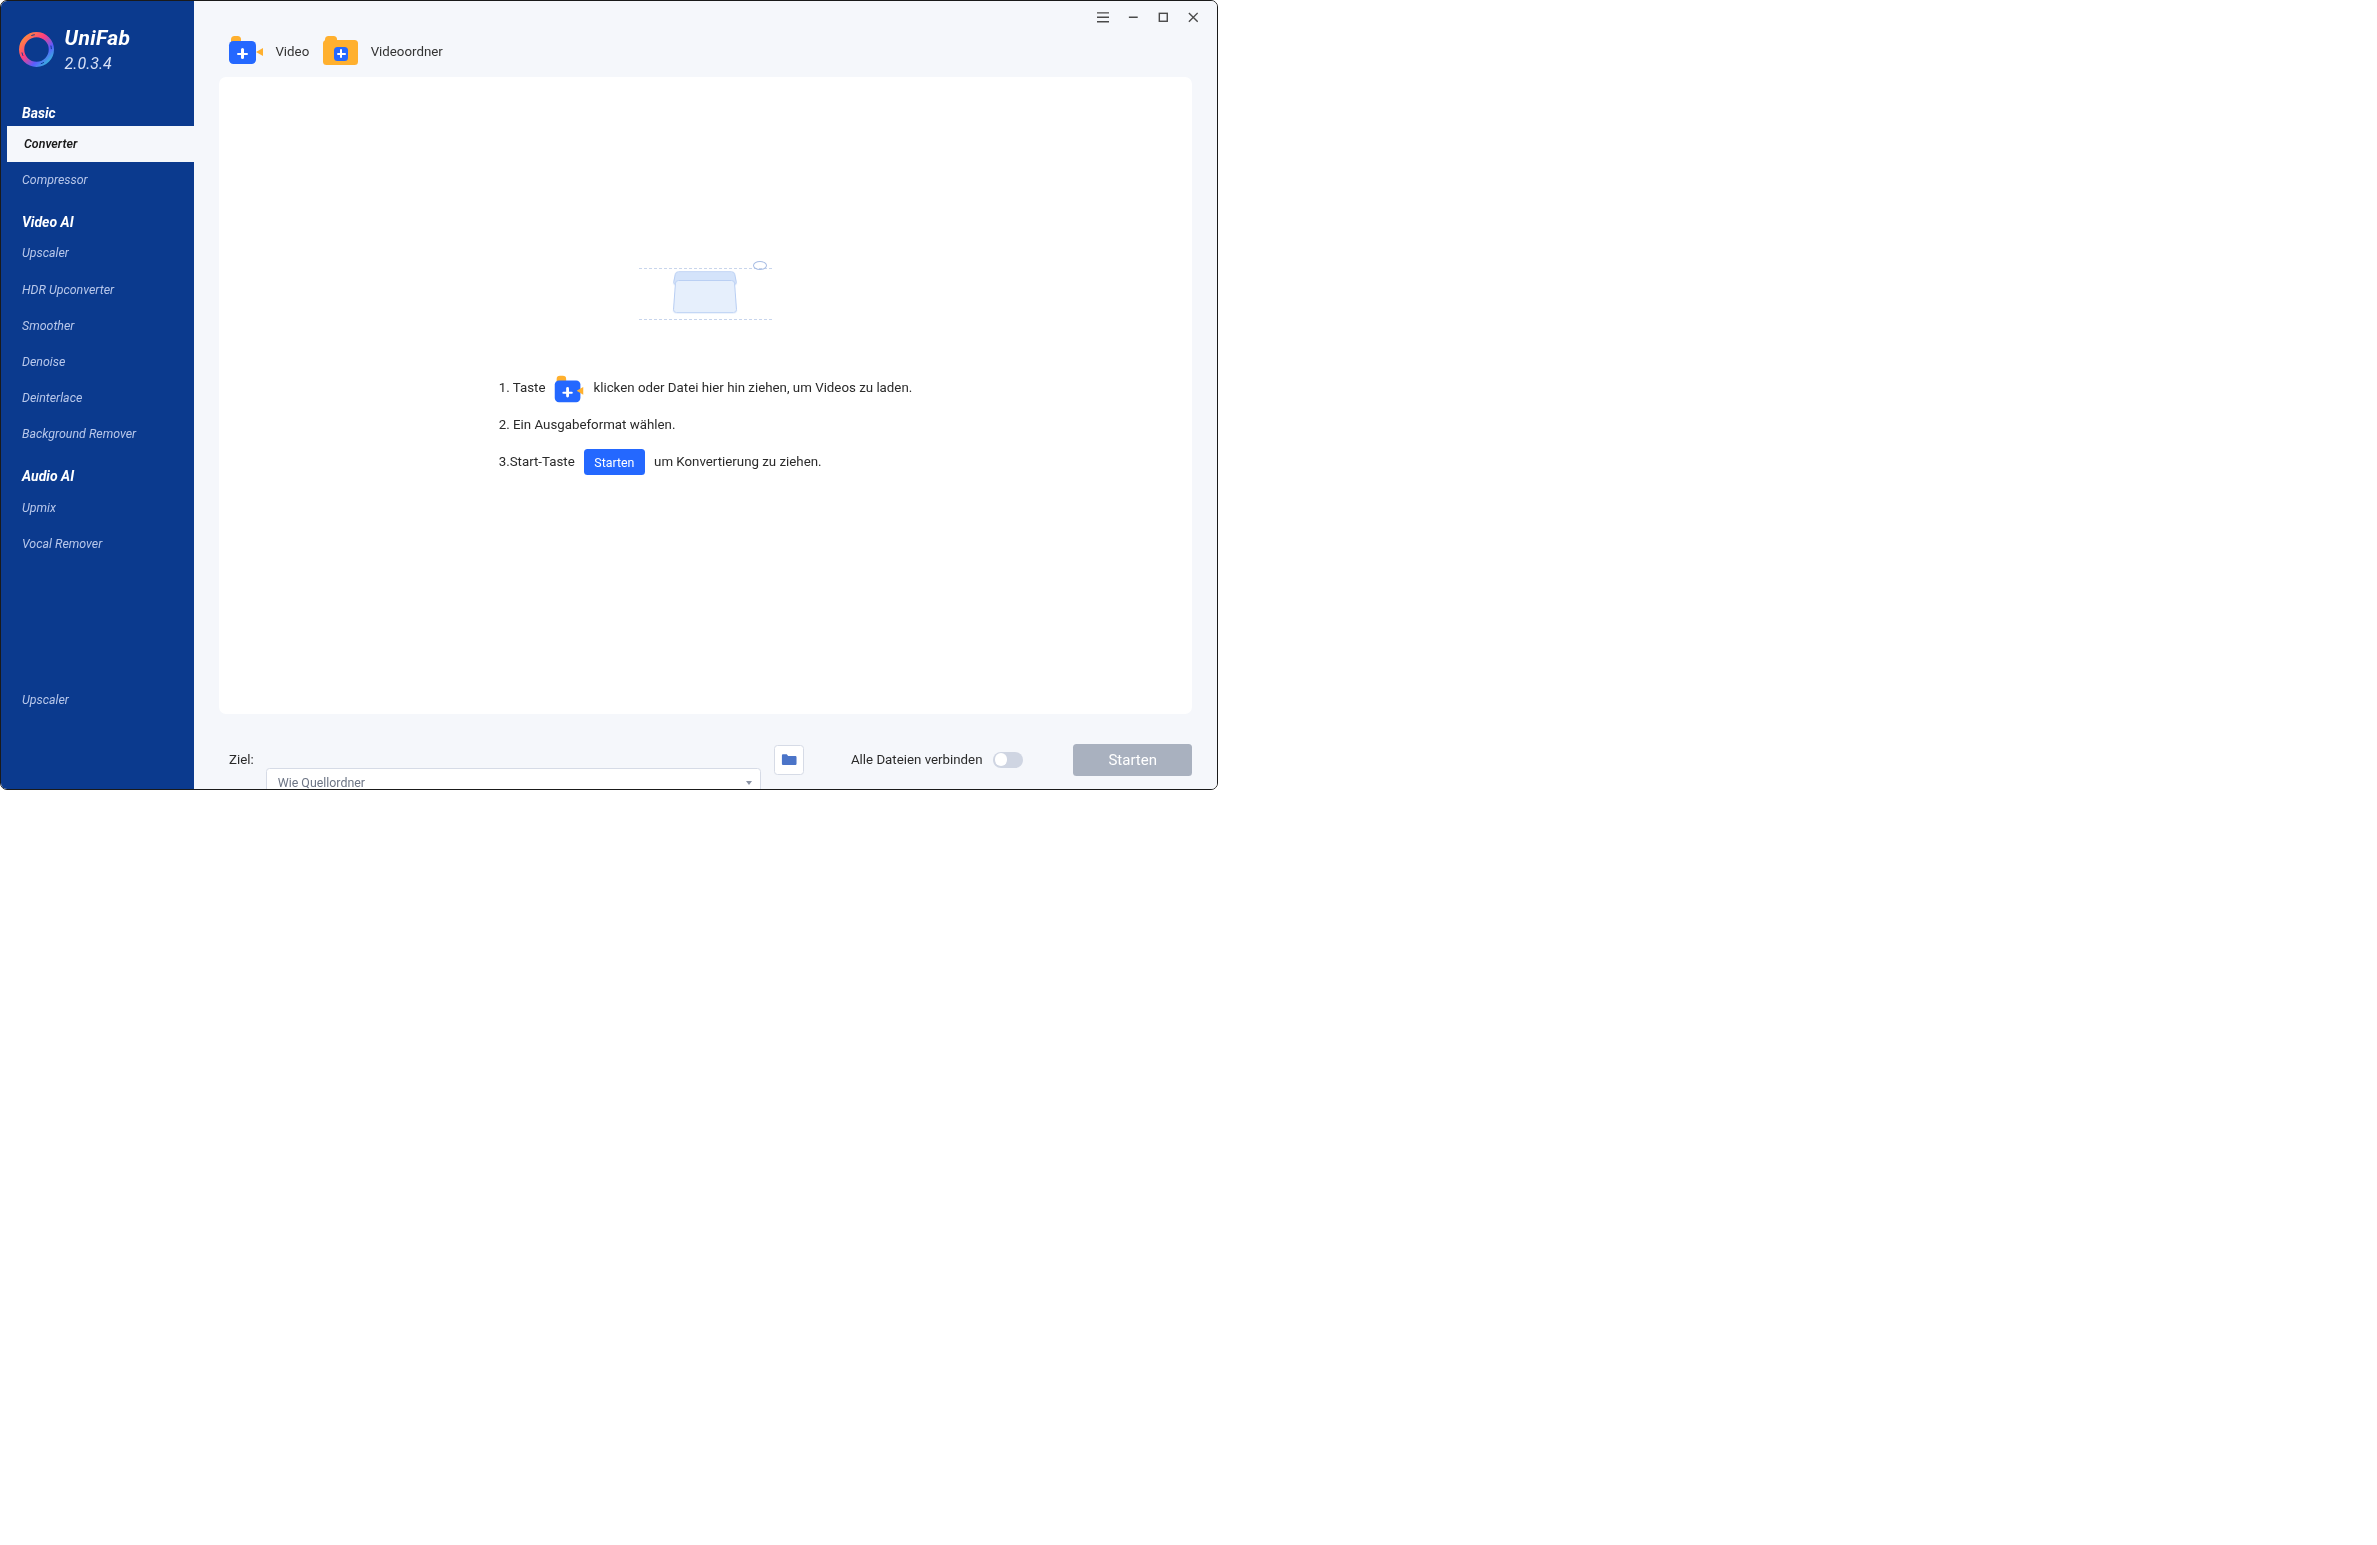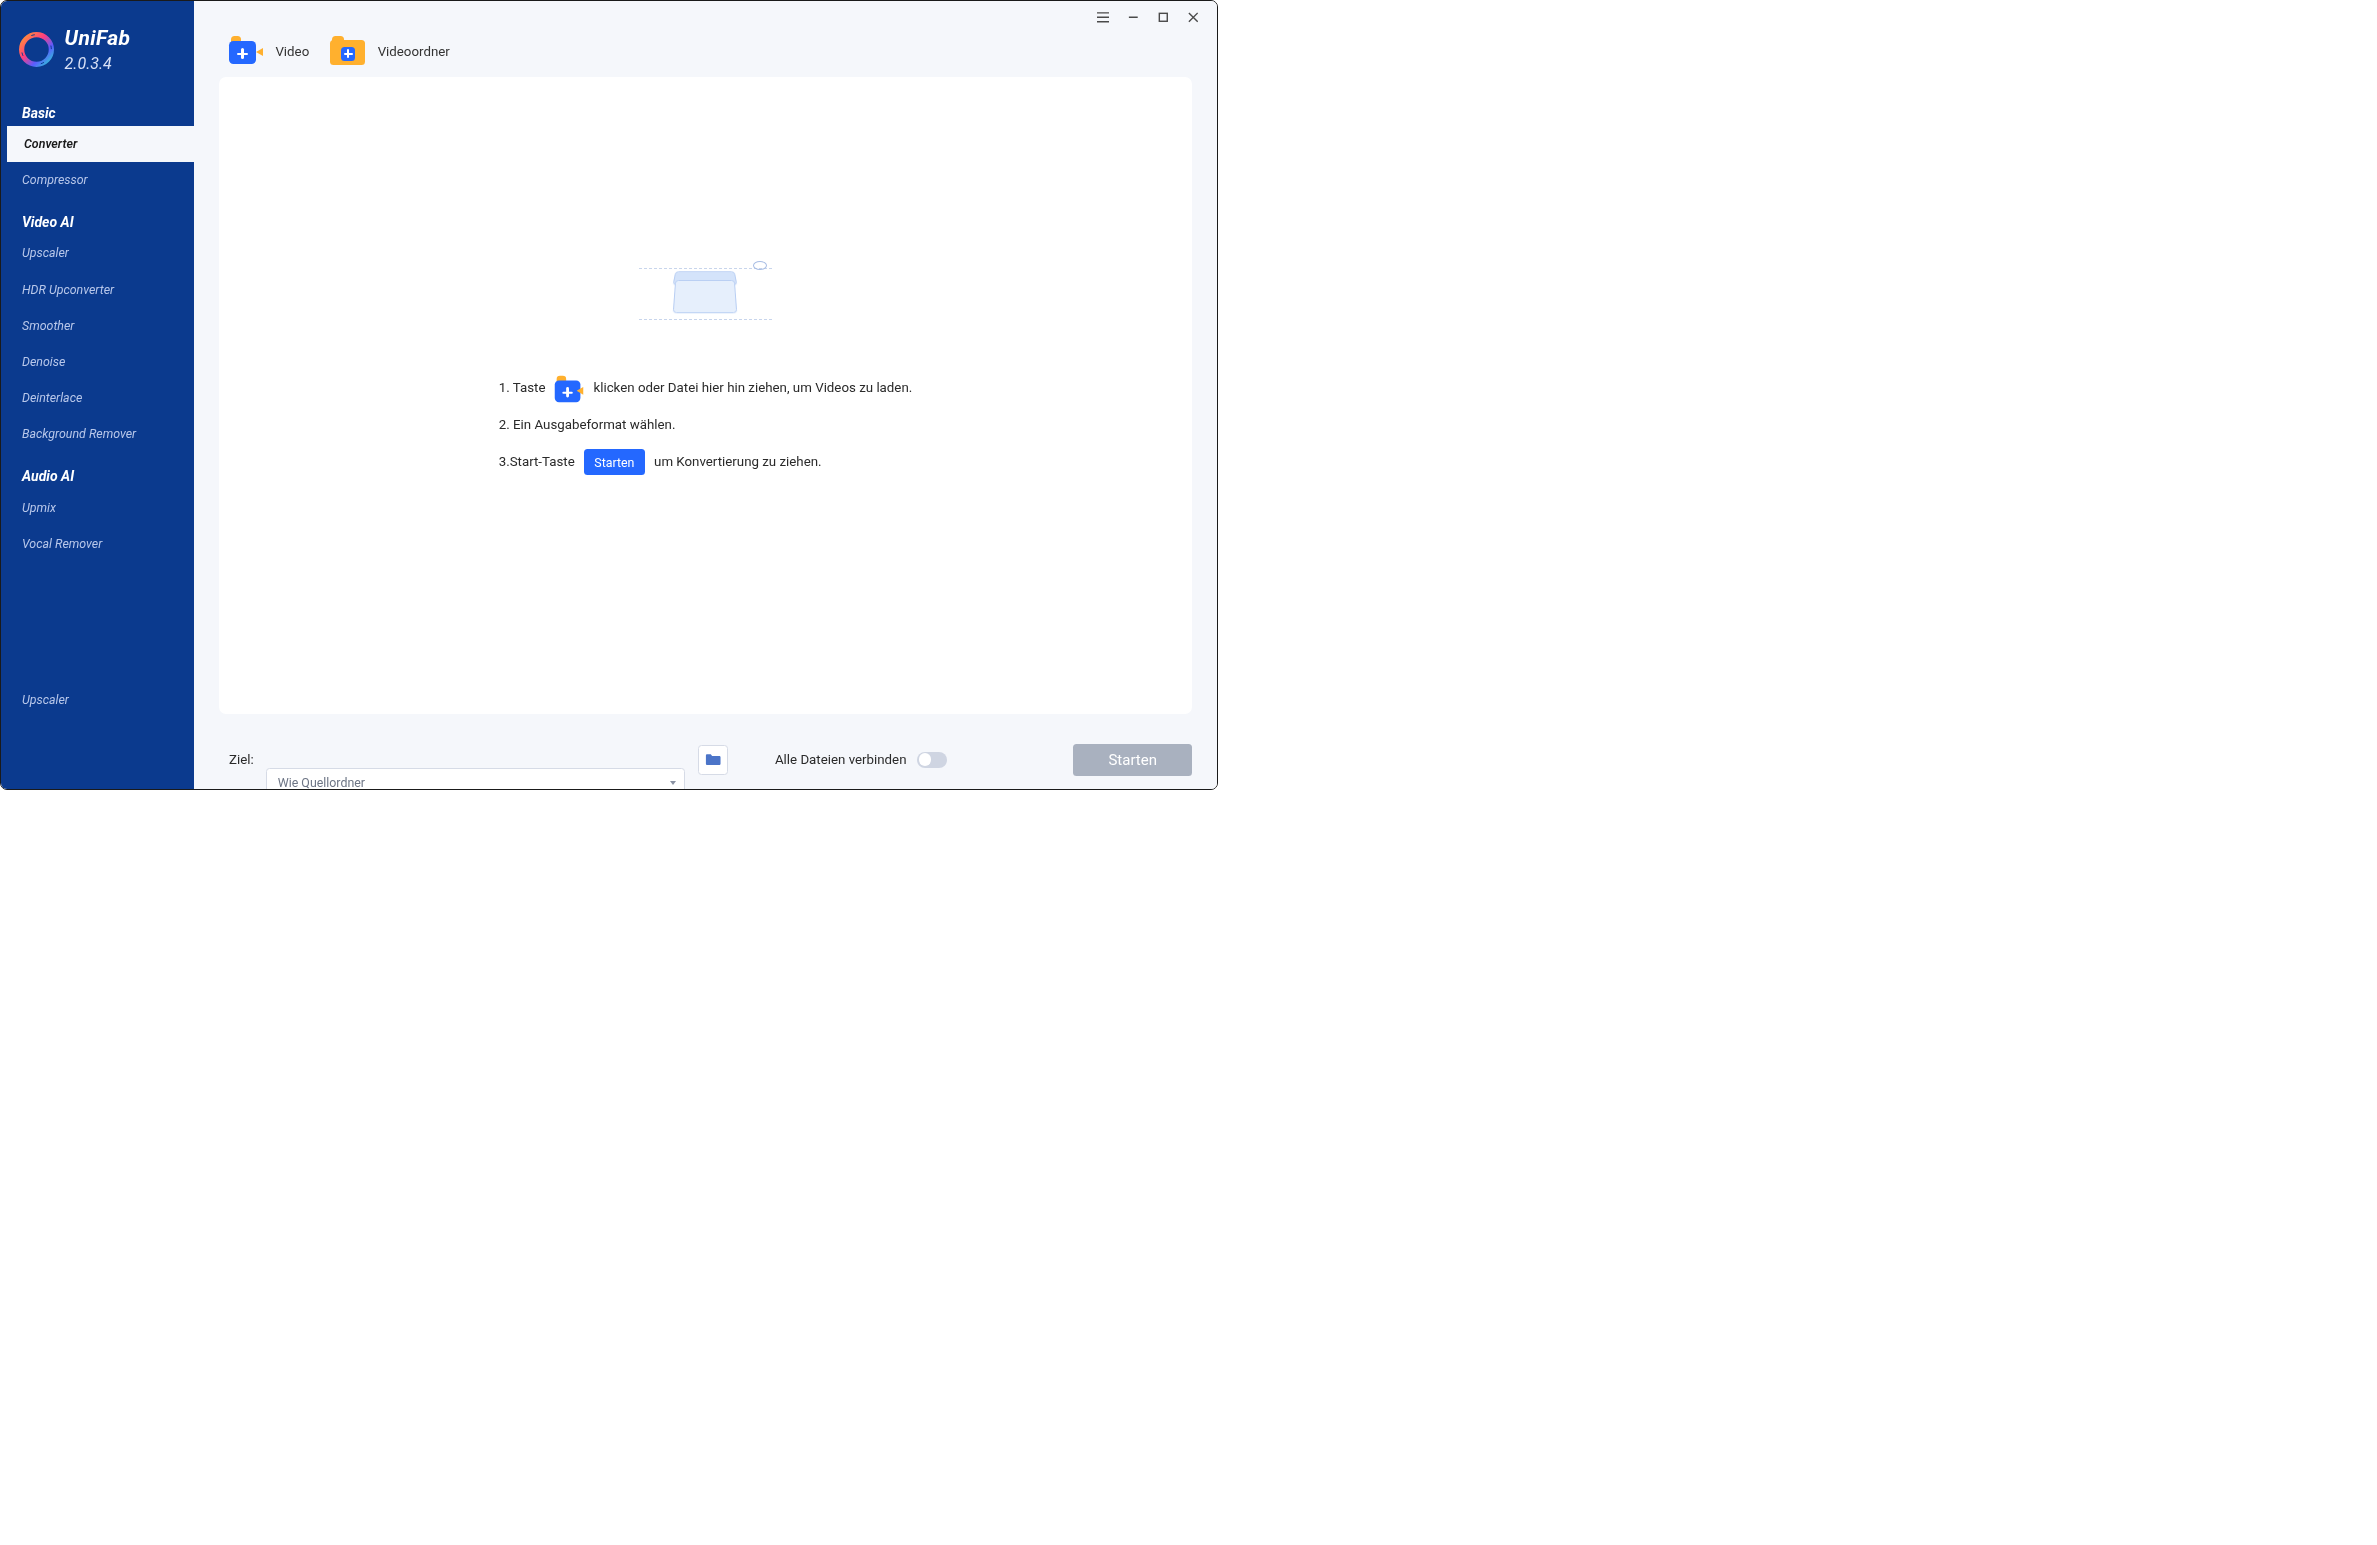--- a/index.html
+++ b/index.html
@@ -95,21 +95,21 @@
     color: #4a4a4a;
     cursor: pointer;
     border-radius: 3.5px;
   }
 
   
   .toolbar {
     display: flex;
     align-items: center;
     padding: 7px 25px 10.6px 35px;
-    gap: 21px;
+    gap: 14px;
   }
   .tool-btn {
     display: flex;
     align-items: center;
     gap: 12.4px;
     cursor: pointer;
     color: #333;
     font-size: 13.3px;
   }
 
@@ -271,21 +271,21 @@
     display: flex;
     align-items: center;
     padding: 0 25px 0 35px;
     gap: 12.4px;
   }
   .footer .dest-label {
     font-size: 13.3px;
     color: #2a2a2a;
   }
   .footer .dest-select {
-    width: 419px;
+    width: 495px;
     position: relative;
     margin-top: 46px;
   }
   .footer .dest-select .box {
     width: 100%;
     height: 30px;
     border: 0.9px solid #d6dbe6;
     border-radius: 3.5px;
     background: #ffffff;
     padding: 0 27px 0 10.6px;

